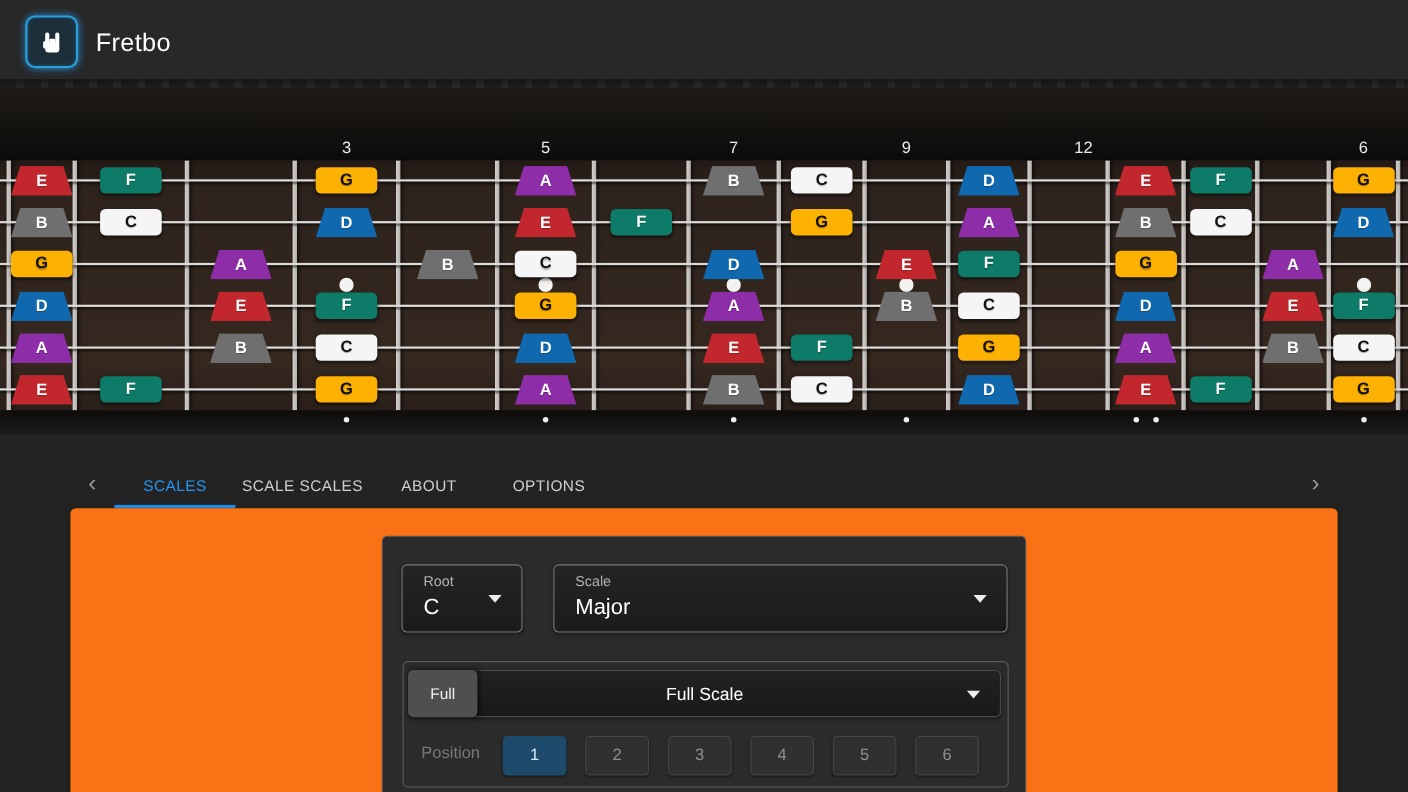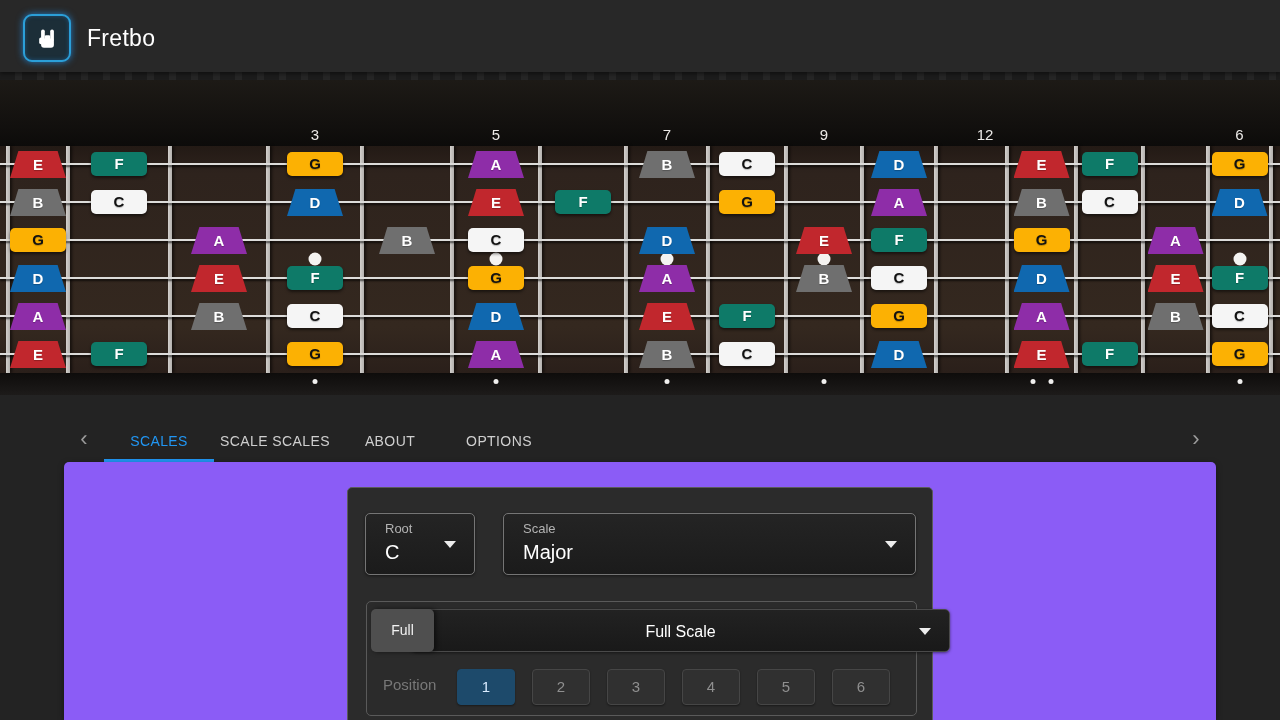--- a/index.html
+++ b/index.html
@@ -55,39 +55,39 @@
   .chev.left { left:74px; } .chev.right { left:1186px; }
   .tabs { position:absolute; left:104px; top:0; height:44px; display:flex; }
   .tab { height:44px; line-height:46px; text-align:center; color:#cfcfcf; font-size:14px;
          letter-spacing:.4px; cursor:pointer; position:relative; }
   .tab.active { color:#2196f3; }
   .tab.active::after { content:""; position:absolute; left:0; right:0; bottom:0;
                        height:3px; background:#2196f3; }
 
   
   .panel { position:absolute; left:64px; top:462px; width:1152px; height:258px;
-           background:#8b5cf6; border-radius:5px 5px 0 0; box-shadow:0 2px 6px rgba(0,0,0,.4); }
+           background:#f97316; border-radius:5px 5px 0 0; box-shadow:0 2px 6px rgba(0,0,0,.4); }
   .card { position:absolute; left:283px; top:25px; width:586px; height:240px;
           background:#2b2b2b; border:1px solid #5a5a5a; border-radius:5px; }
 
   .select { position:absolute; background:linear-gradient(180deg,#242424,#1b1b1b);
             border:1px solid #757575; border-radius:5px; cursor:pointer;
             box-shadow:0 1px 3px rgba(0,0,0,.5); }
   .sel-label { position:absolute; left:19px; top:7px; font-size:13px; color:#b3b3b3; }
   .sel-value { position:absolute; left:19px; top:27px; font-size:20px; color:#ffffff; }
   .arrow { position:absolute; right:18px; top:50%; margin-top:-3px; width:0; height:0;
            border-left:6px solid transparent; border-right:6px solid transparent;
            border-top:7px solid #ededed; }
   .select.root  { left:17px;  top:25px; width:110px; height:62px; }
   .select.scale { left:155px; top:25px; width:413px; height:62px; }
 
   .shape-group { position:absolute; left:18px; top:113px; width:551px; height:115px;
                  border:1px solid #5a5a5a; border-radius:5px; }
   .select.shape-select { left:4px; top:7px; width:539px; height:43px;
-                         background:linear-gradient(180deg,#222222,#191919); border-color:#4a4a4a;margin-left:40px; }
+                         background:linear-gradient(180deg,#222222,#191919); border-color:#4a4a4a; }
   .shape-value { position:absolute; left:0; right:0; top:0; height:43px; line-height:43px;
                  text-align:center; color:#ffffff; font-size:16px; }
   .shape-chip { position:absolute; left:4px; top:7px; width:63px; height:43px;
                 background:#4f4f4f; border-radius:5px; box-shadow:2px 0 5px rgba(0,0,0,.55);
                 color:#f2f2f2; font-size:14px; text-align:center; line-height:43px; }
   .pos-label { position:absolute; left:16px; top:74px; font-size:15px; color:#787878; }
   .pos-btn { position:absolute; top:67px; width:58px; height:36px; border-radius:4px;
              background:#303030; border:1px solid #464646; color:#8f8f8f; font-size:15px;
              text-align:center; line-height:34px; cursor:pointer;
              box-shadow:0 1px 2px rgba(0,0,0,.4); }

